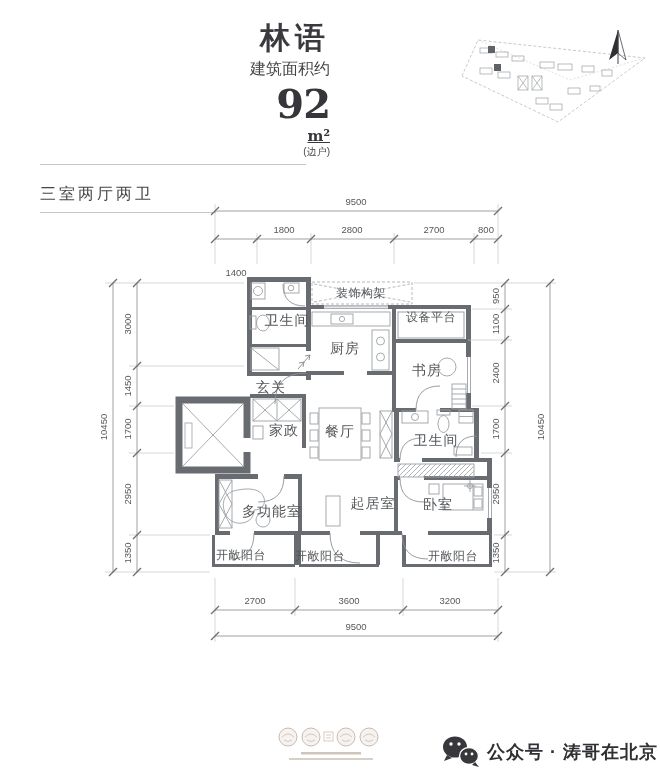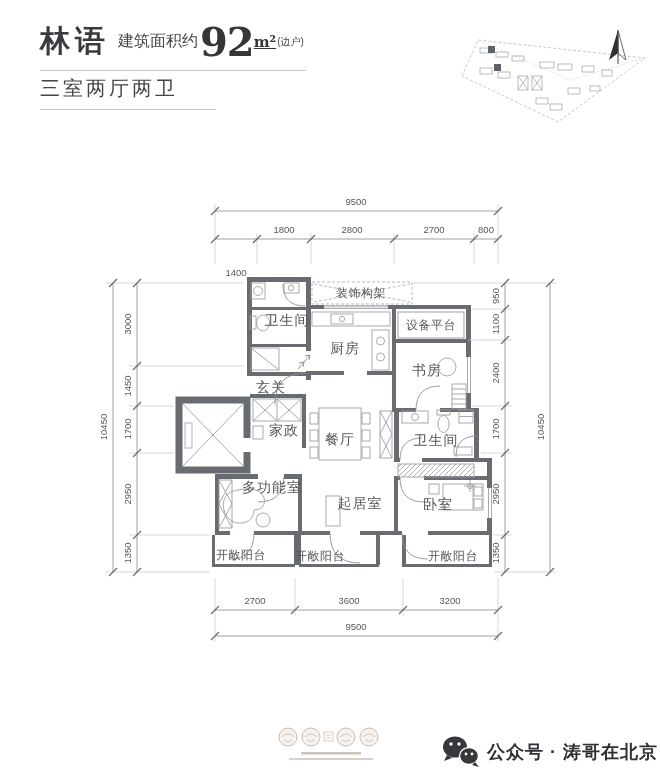--- a/index.html
+++ b/index.html
@@ -1,28 +1,28 @@
 <!DOCTYPE html>
 <html><head>
 <meta charset="utf-8">
 <style>
   html,body{margin:0;padding:0;background:#fff;}
   .page{position:relative;width:660px;height:775px;background:#ffffff;overflow:hidden;
         font-family:"Liberation Sans",sans-serif;}
   
   .hdr{position:absolute;left:40px;top:18px;width:290px;}
-  .hdr-row{display:flex;align-items:center;}
+  .hdr-row{display:flex;align-items:flex-end;flex-direction:column;}
   .brand{font-family:"DejaVu Serif",serif;font-size:30px;font-weight:bold;color:#3a3a3e;letter-spacing:5px;}
   .area-prefix{font-size:16px;color:#46464a;margin-left:8px;}
   .area-value{font-family:"DejaVu Serif",serif;font-size:40px;font-weight:bold;color:#36363a;margin-left:2px;letter-spacing:-1px;}
   .area-unit{font-family:"DejaVu Serif",serif;font-size:15px;font-weight:bold;color:#36363a;text-decoration:underline;}
   .area-note{font-size:10px;color:#46464a;margin-left:1px;}
   .rule{height:1px;background:#c6c6ca;}
   .rule1{width:266px;margin-top:5px;}
-  .layout-title{font-size:20px;color:#44444a;letter-spacing:3px;margin-top:4px;}
+  .layout-title{font-size:16px;color:#44444a;letter-spacing:3px;margin-top:19px;}
   .rule2{width:176px;margin-top:7px;}
   
   .rl{position:absolute;font-size:14px;color:#54575a;letter-spacing:1px;transform:translate(-50%,-50%);white-space:nowrap;}
   .rl.sm{font-size:12px;letter-spacing:0.5px;}
   .dim{position:absolute;font-size:9.5px;color:#55585b;transform:translate(-50%,-50%);white-space:nowrap;}
   .dim.v{transform:translate(-50%,-50%) rotate(-90deg);}
   
   .wechat-label{position:absolute;left:487px;top:740px;font-size:18px;font-weight:bold;color:#303034;letter-spacing:1px;white-space:nowrap;}
   svg{position:absolute;left:0;top:0;}
   .plan-svg{left:0;top:0;}
@@ -340,29 +340,29 @@
       <line x1="501" y1="457" x2="509" y2="449"></line>
         <line x1="501" y1="539" x2="509" y2="531"></line>
       <line x1="501" y1="576" x2="509" y2="568"></line>
       <line x1="546" y1="287" x2="554" y2="279"></line>
         <line x1="546" y1="576" x2="554" y2="568"></line>
     </g>
   </svg>
 
   <span class="rl" style="left:287px;top:321px;">卫生间</span>
   <span class="rl sm" style="left:361px;top:293px;">装饰构架</span>
-  <span class="rl sm" style="left:431px;top:325px;">设备平台</span>
+  <span class="rl sm" style="left:431px;top:317px;">设备平台</span>
   <span class="rl" style="left:345px;top:349px;">厨房</span>
   <span class="rl" style="left:427px;top:371px;">书房</span>
   <span class="rl" style="left:271px;top:388px;">玄关</span>
   <span class="rl" style="left:284px;top:431px;">家政</span>
-  <span class="rl" style="left:340px;top:432px;margin-top:8px;">餐厅</span>
+  <span class="rl" style="left:340px;top:432px;">餐厅</span>
   <span class="rl" style="left:436px;top:441px;">卫生间</span>
-  <span class="rl" style="left:272px;top:488px;">多功能室</span>
-  <span class="rl" style="left:360px;top:504px;">起居室</span>
+  <span class="rl" style="left:272px;top:512px;">多功能室</span>
+  <span class="rl" style="left:373px;top:504px;">起居室</span>
   <span class="rl" style="left:438px;top:505px;">卧室</span>
   <span class="rl sm" style="left:241px;top:555px;">开敞阳台</span>
   <span class="rl sm" style="left:320px;top:556px;">开敞阳台</span>
   <span class="rl sm" style="left:453px;top:556px;">开敞阳台</span>
 
   <span class="dim" style="left:356px;top:201px;">9500</span>
   <span class="dim" style="left:236px;top:229px;margin-top:43px;">1400</span>
   <span class="dim" style="left:284px;top:229px;">1800</span>
   <span class="dim" style="left:352px;top:229px;">2800</span>
   <span class="dim" style="left:434px;top:229px;">2700</span>

